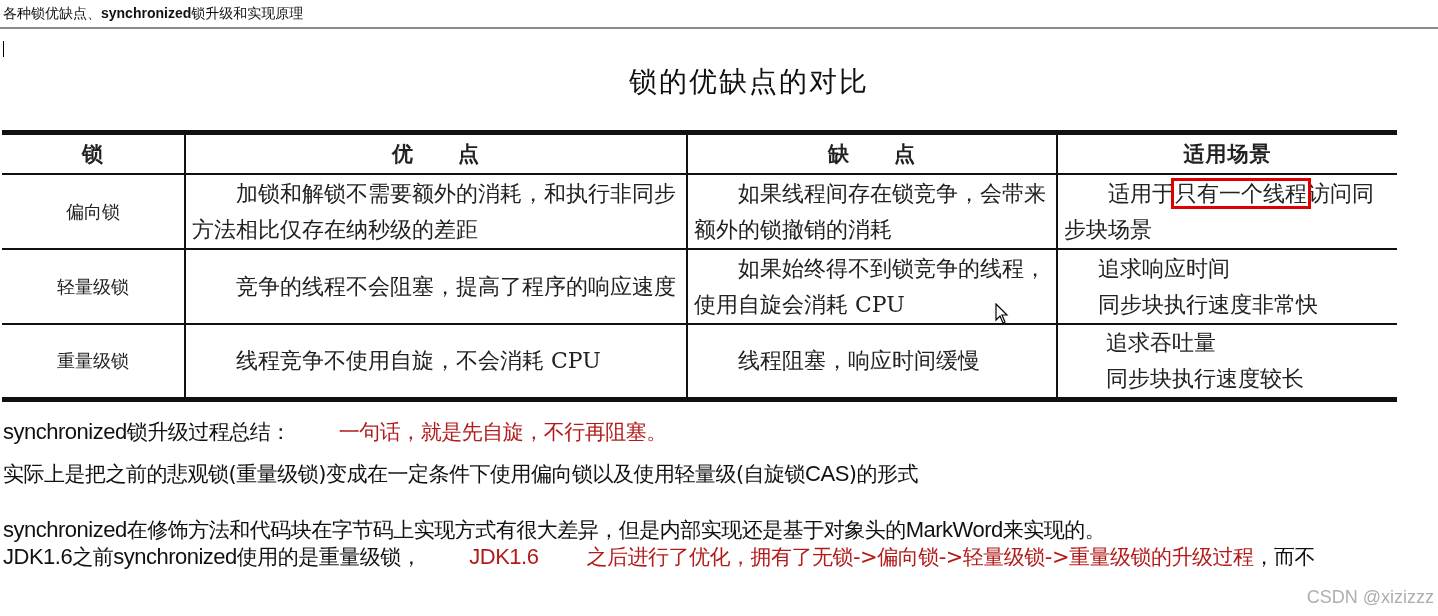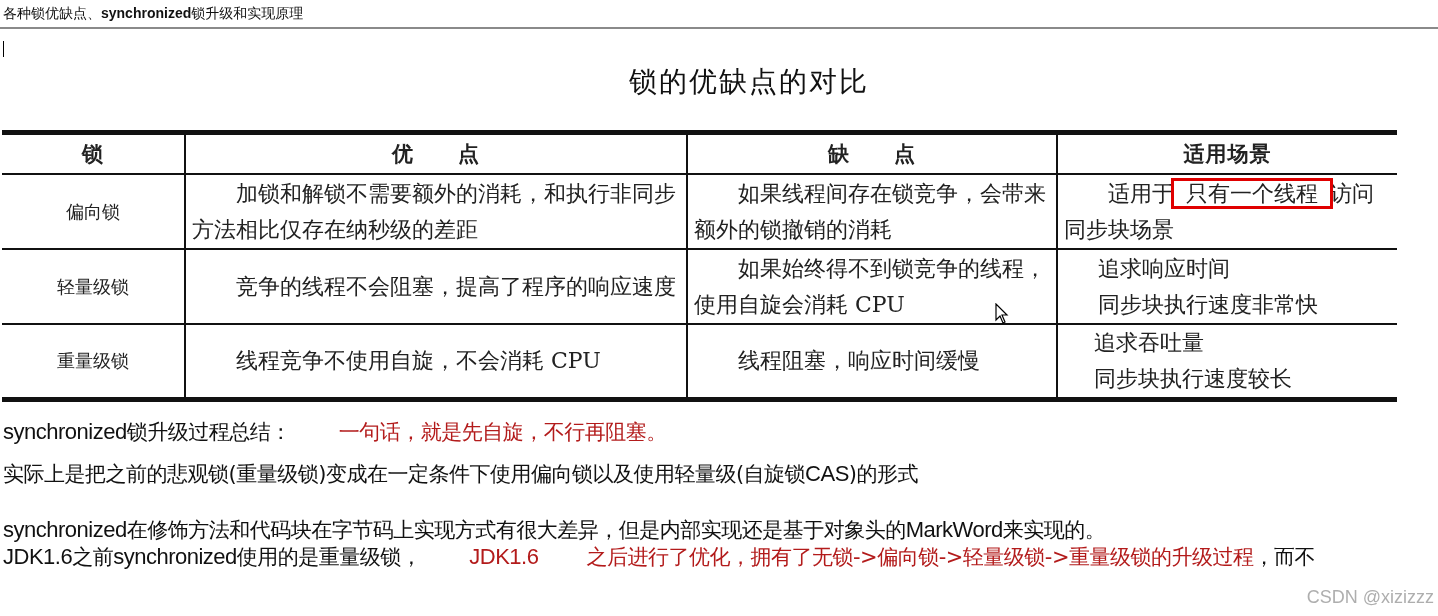--- a/index.html
+++ b/index.html
@@ -81,21 +81,21 @@
       text-align: center;
       letter-spacing: 1px;
     }
     table.cmp td { height: 73px; line-height: 36px; }
     table.cmp tr.last td { height: 72px; }
     td.lockname { text-align: center; font-size: 18px; }
     .indent { text-indent: 2em; }
     .hl-box {
       outline: 3px solid #e00000;
       outline-offset: 0px;
-      padding: 0 12px;
+      padding: 0 1px;
     }
     .cursor {
       position: absolute;
       left: 995px; top: 303px;
       width: 14px; height: 22px;
     }
     .para {
       position: absolute;
       left: 3px;
       font-size: 21px;
@@ -155,21 +155,21 @@
         <td class="indent">如果始终得不到锁竞争的线程，使用自旋会消耗 CPU</td>
         <td style="padding-left:40px">
           <div>追求响应时间</div>
           <div>同步块执行速度非常快</div>
         </td>
       </tr>
       <tr class="last">
         <td class="lockname">重量级锁</td>
         <td class="indent">线程竞争不使用自旋，不会消耗 CPU</td>
         <td class="indent">线程阻塞，响应时间缓慢</td>
-        <td style="padding-left:36px">
+        <td style="padding-left:48px">
           <div>追求吞吐量</div>
           <div>同步块执行速度较长</div>
         </td>
       </tr>
     </tbody>
   </table>
 </div>
 
 <svg class="cursor" viewBox="0 0 14 22">
   <path d="M1 1 L1 17 L5 13 L8 20 L10 19 L7 12 L12 12 Z" fill="#fff" stroke="#000" stroke-width="1.2"></path>

